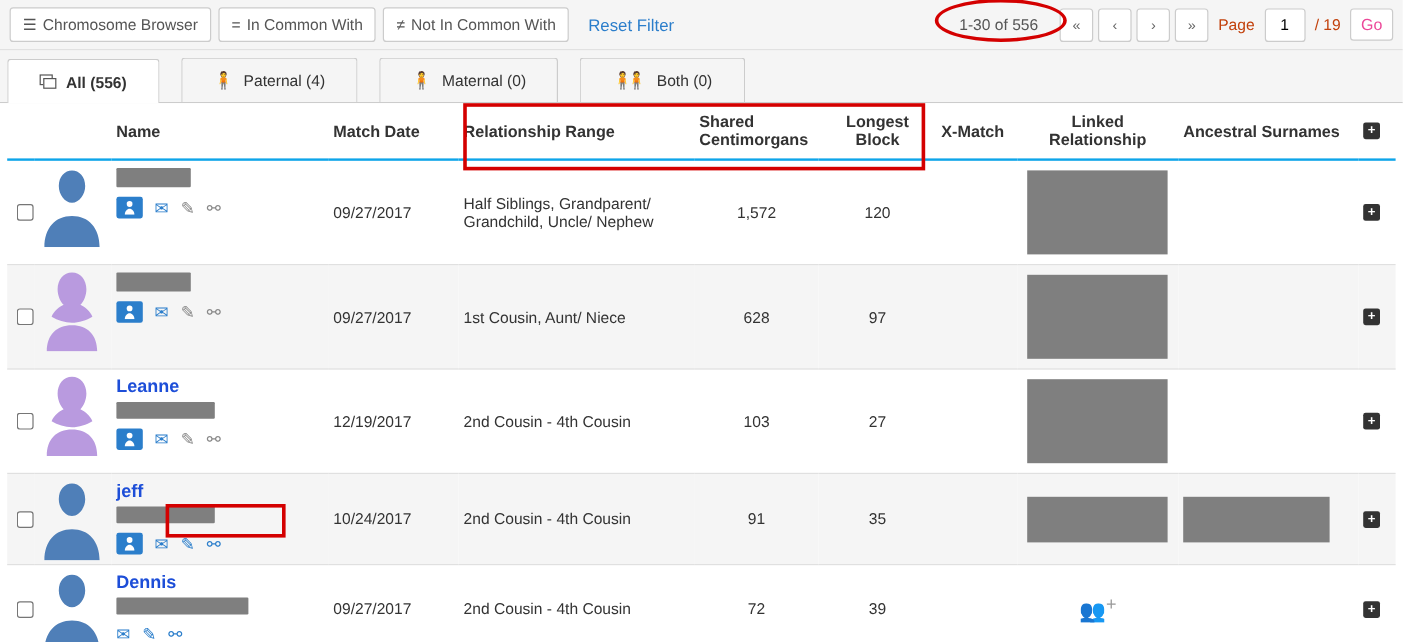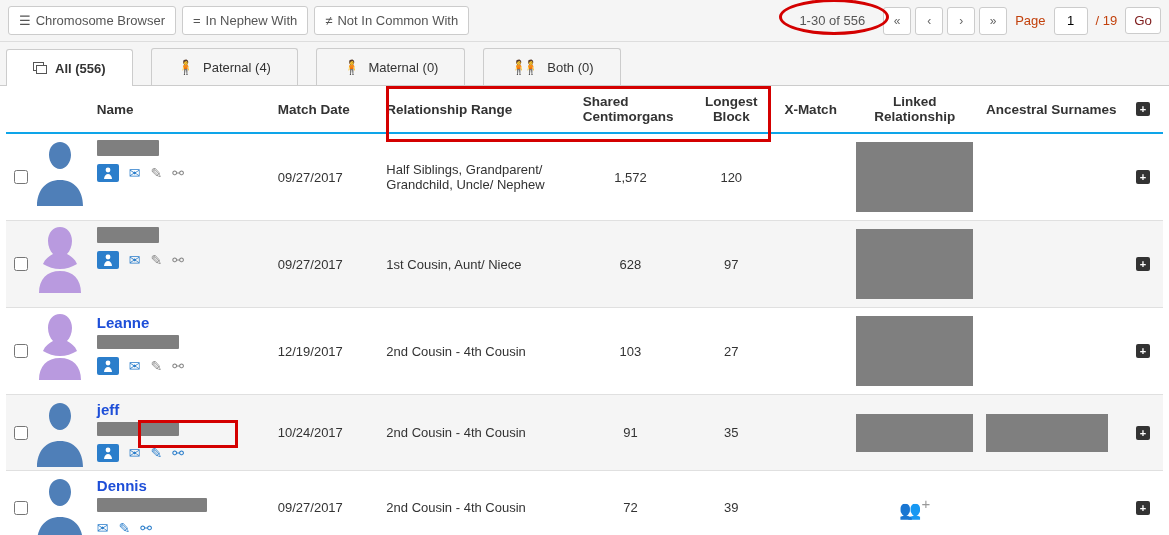--- a/index.html
+++ b/index.html
@@ -83,21 +83,21 @@
       text-align: center;
       font-size: 13px;
     }
     .page-label { color:#c2410c; padding: 0 4px; }
     .go-btn {
       background: #fff;
       border: 1px solid #ccc;
       border-radius: 3px;
       padding: 5px 8px;
       cursor: pointer;
-      color: #7f1d1d;
+      color: #ec4899;
     }
     .tabs {
       display: flex;
       background: #f5f5f5;
       border-bottom: 1px solid #ccc;
       padding: 6px 6px 0 6px;
     }
     .tab {
       display: flex;
       align-items: center;
@@ -200,26 +200,27 @@
 </head>
 <body>
 
 <div class="toolbar">
   <button class="btn">
     <span>☰</span>
     <span>Chromosome Browser</span>
   </button>
   <button class="btn">
     <span>=</span>
-    <span>In Nephew With</span>
+    <span>In Common With</span>
   </button>
   <button class="btn">
     <span>≠</span>
     <span>Not In Common With</span>
   </button>
+  <button class="link-btn">Reset Filter</button>
   <div class="spacer"></div>
   <div class="pagination">
     <span class="page-summary">
       <span>1-30 of 556</span>
       <span class="red-ellipse"></span>
     </span>
     <button class="nav-btn">«</button>
     <button class="nav-btn">‹</button>
     <button class="nav-btn">›</button>
     <button class="nav-btn">»</button>

